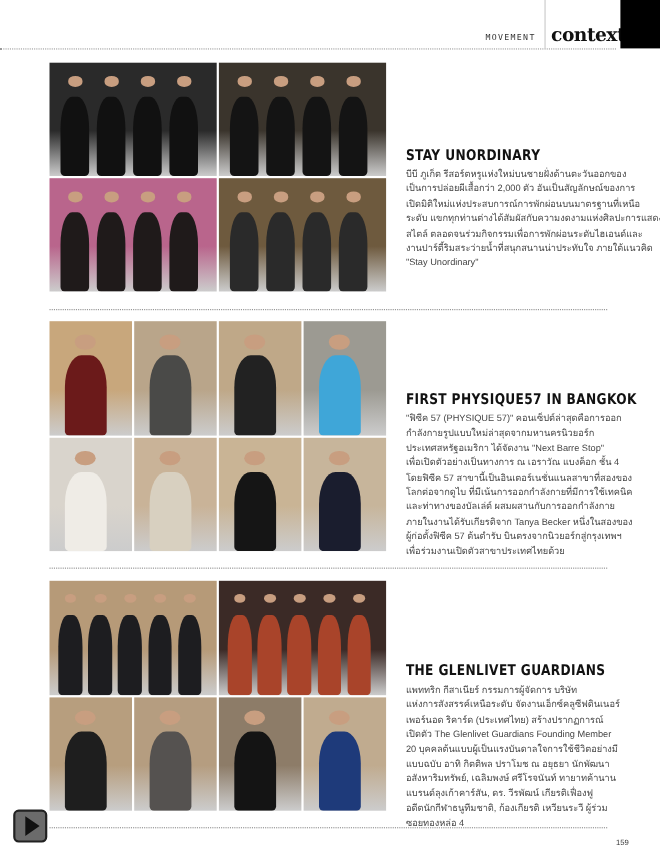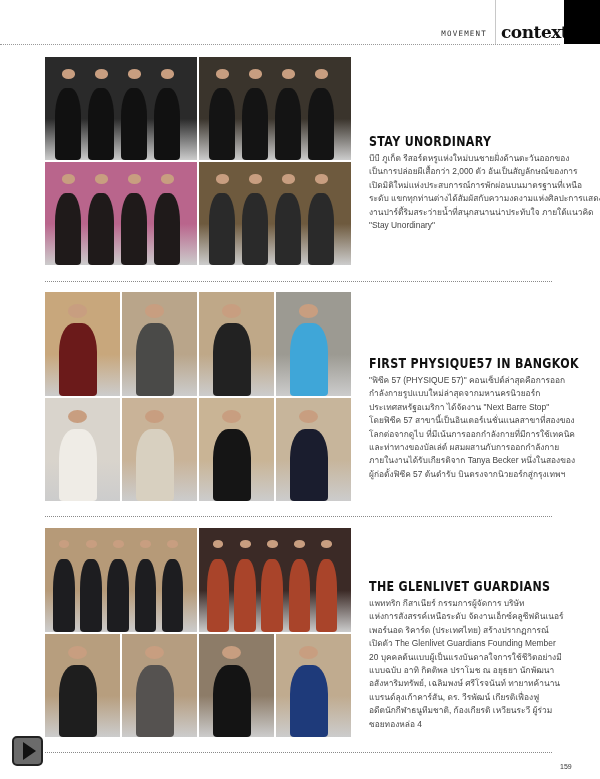--- a/index.html
+++ b/index.html
@@ -86,20 +86,21 @@
     </div>
   </div>
 
 <div class="article" style="top:133px;">
   <h2>STAY UNORDINARY</h2>
   <p id="a0">
       <span>บีบี ภูเก็ต รีสอร์ตหรูแห่งใหม่บนชายฝั่งด้านตะวันออกของ</span>
       <span>เป็นการปล่อยผีเสื้อกว่า 2,000 ตัว อันเป็นสัญลักษณ์ของการ</span>
       <span>เปิดมิติใหม่แห่งประสบการณ์การพักผ่อนบนมาตรฐานที่เหนือ</span>
       <span>ระดับ แขกทุกท่านต่างได้สัมผัสกับความงดงามแห่งศิลปะการแสดง</span>
+      <span>สไตล์ ตลอดจนร่วมกิจกรรมเพื่อการพักผ่อนระดับไฮเอนด์และ</span>
       <span>งานปาร์ตี้ริมสระว่ายน้ำที่สนุกสนานน่าประทับใจ ภายใต้แนวคิด</span>
       <span>"Stay Unordinary"</span>
     </p>
 </div>
 
 <div class="divider" style="top:281px;"></div>
 
 <div class="grid grid2" id="g2">
     <div class="photo" style="background: linear-gradient(rgb(200, 167, 124) 0%, rgb(200, 167, 124) 60%, rgba(0, 0, 0, 0.2) 100%);">
       <div class="fig" style="left: 18.75%; width: 50%; height: 70%; background: rgb(107, 26, 26);"></div>
@@ -133,25 +134,27 @@
       <div class="fig" style="left: 18.75%; width: 50%; height: 70%; background: rgb(26, 29, 46);"></div>
       <div class="head" style="left: 31.25%; width: 25%; padding-top: 17.5%; top: 12%; background: rgb(200, 158, 128);"></div>
     </div>
   </div>
 <div class="article" style="top:355px;">
   <h2>FIRST PHYSIQUE57 IN BANGKOK</h2>
   <p id="a1">
       <span>"ฟิซีค 57 (PHYSIQUE 57)" คอนเซ็ปต์ล่าสุดคือการออก</span>
       <span>กำลังกายรูปแบบใหม่ล่าสุดจากมหานครนิวยอร์ก</span>
       <span>ประเทศสหรัฐอเมริกา ได้จัดงาน "Next Barre Stop"</span>
+      <span>เพื่อเปิดตัวอย่างเป็นทางการ ณ เอราวัณ แบงค็อก ชั้น 4</span>
       <span>โดยฟิซีค 57 สาขานี้เป็นอินเตอร์เนชั่นแนลสาขาที่สองของ</span>
       <span>โลกต่อจากดูไบ ที่มีเน้นการออกกำลังกายที่มีการใช้เทคนิค</span>
       <span>และท่าทางของบัลเล่ต์ ผสมผสานกับการออกกำลังกาย</span>
       <span>ภายในงานได้รับเกียรติจาก Tanya Becker หนึ่งในสองของ</span>
       <span>ผู้ก่อตั้งฟิซีค 57 ต้นตำรับ บินตรงจากนิวยอร์กสู่กรุงเทพฯ</span>
+      <span>เพื่อร่วมงานเปิดตัวสาขาประเทศไทยด้วย</span>
     </p>
 </div>
 
 <div class="divider" style="top:516px;"></div>
 
 <div class="grid grid3" id="g3">
     <div class="photo wide" style="background: linear-gradient(rgb(182, 154, 120) 0%, rgb(182, 154, 120) 60%, rgba(0, 0, 0, 0.2) 100%);">
       <div class="fig" style="left: 5.35714%; width: 14.2857%; height: 70%; background: rgb(29, 29, 32);"></div>
       <div class="head" style="left: 8.92857%; width: 7.14286%; padding-top: 5%; top: 12%; background: rgb(200, 158, 128);"></div>
       <div class="fig" style="left: 23.2143%; width: 14.2857%; height: 70%; background: rgb(29, 29, 32);"></div>
@@ -185,21 +188,21 @@
     </div>
     <div class="photo" style="background: linear-gradient(rgb(141, 124, 104) 0%, rgb(141, 124, 104) 60%, rgba(0, 0, 0, 0.2) 100%);">
       <div class="fig" style="left: 18.75%; width: 50%; height: 70%; background: rgb(20, 20, 20);"></div>
       <div class="head" style="left: 31.25%; width: 25%; padding-top: 17.5%; top: 12%; background: rgb(200, 158, 128);"></div>
     </div>
     <div class="photo" style="background: linear-gradient(rgb(192, 171, 143) 0%, rgb(192, 171, 143) 60%, rgba(0, 0, 0, 0.2) 100%);">
       <div class="fig" style="left: 18.75%; width: 50%; height: 70%; background: rgb(30, 58, 122);"></div>
       <div class="head" style="left: 31.25%; width: 25%; padding-top: 17.5%; top: 12%; background: rgb(200, 158, 128);"></div>
     </div>
   </div>
-<div class="article" style="top:578px;">
+<div class="article" style="top:602px;">
   <h2>THE GLENLIVET GUARDIANS</h2>
   <p id="a2">
       <span>แพททริก กีสาเนียร์ กรรมการผู้จัดการ บริษัท</span>
       <span>แห่งการสังสรรค์เหนือระดับ จัดงานเอ็กซ์คลูซีฟดินเนอร์</span>
       <span>เพอร์นอด ริคาร์ด (ประเทศไทย) สร้างปรากฏการณ์</span>
       <span>เปิดตัว The Glenlivet Guardians Founding Member</span>
       <span>20 บุคคลต้นแบบผู้เป็นแรงบันดาลใจการใช้ชีวิตอย่างมี</span>
       <span>แบบฉบับ อาทิ กิตติพล ปราโมช ณ อยุธยา นักพัฒนา</span>
       <span>อสังหาริมทรัพย์, เฉลิมพงษ์ ศรีโรจนันท์ ทายาทค้านาน</span>
       <span>แบรนด์ลุงเก้าคาร์สัน, ดร. วีรพัฒน์ เกียรติเฟื่องฟู</span>

